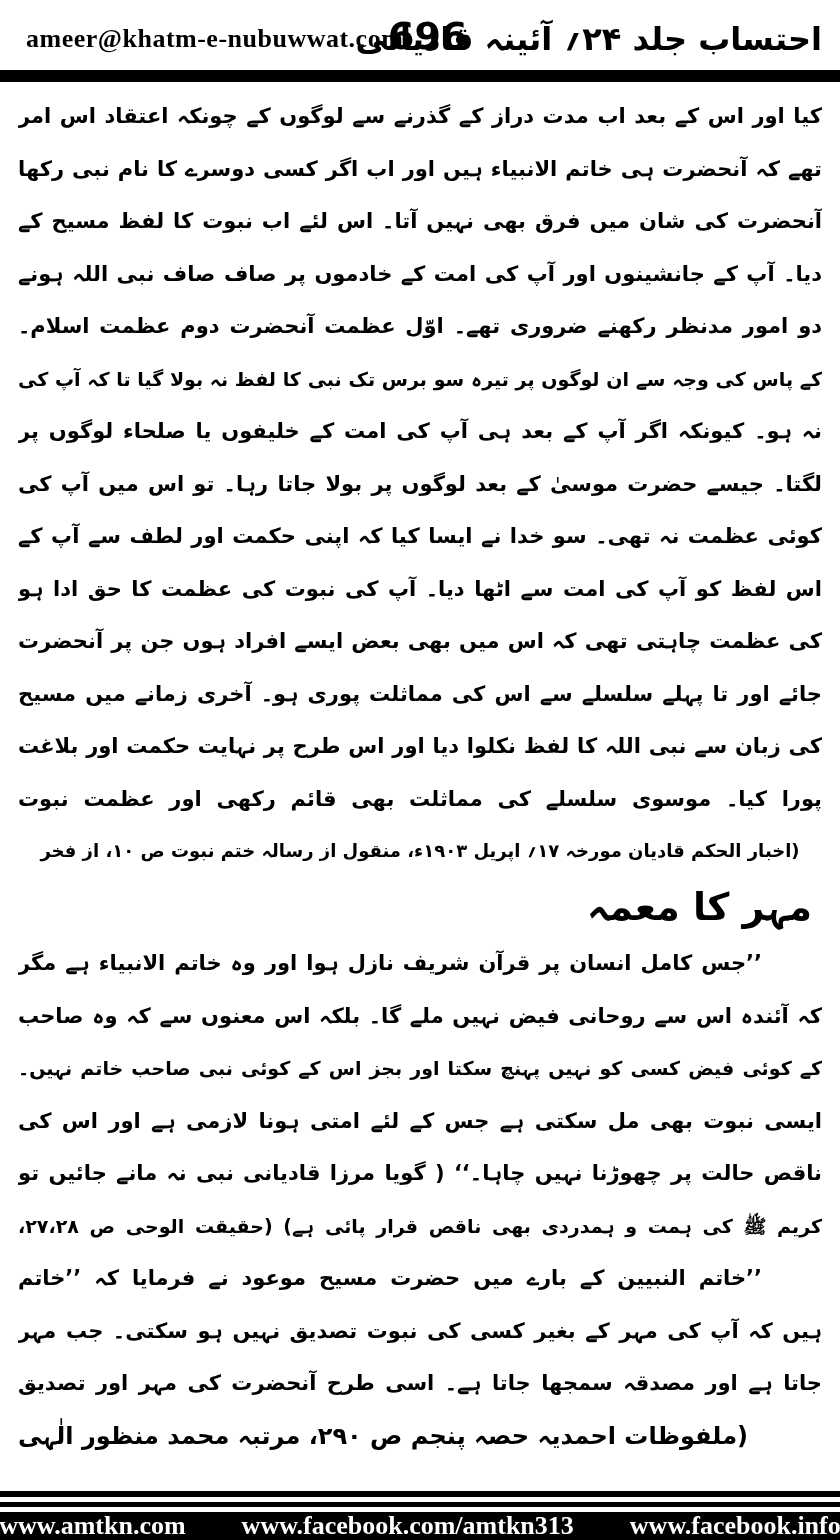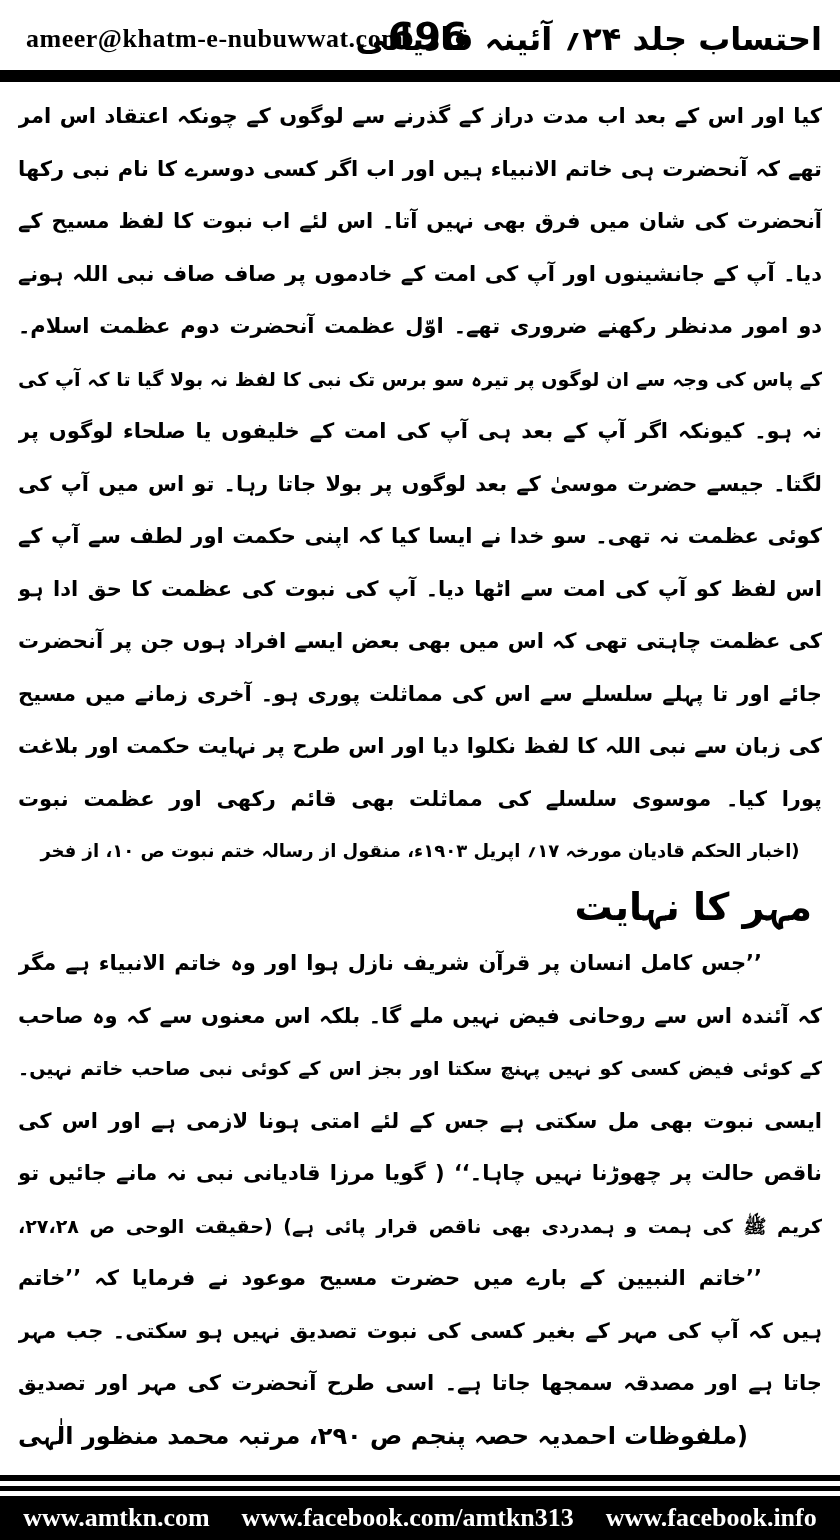--- a/index.html
+++ b/index.html
@@ -53,22 +53,22 @@
   }
   .final-row .quote-end { font-size: 21px; }
   .final-row .citation-inline { font-size: 24px; }
 
   
   .page-footer { position: absolute; bottom: 0; left: 0; width: 840px; }
   .rule-thin-1 { height: 6px; background: #000; }
   .rule-gap { height: 5px; background: #fff; }
   .rule-thin-2 { height: 5px; background: #000; }
   .footer-bar {
-    height: 44px; background: #000;
-    display: flex; justify-content: center; align-items: center; gap: 32px;
+    height: 28px; background: #000;
+    display: flex; justify-content: center; align-items: center; gap: 56px;
   }
   .footer-bar span {
     color: #ffffff; font-family: "Liberation Serif", serif;
     font-weight: bold; font-size: 26px; white-space: nowrap;
   }
 </style>
 </head>
 <body>
 
 <div class="page-header">
@@ -90,21 +90,21 @@
   <div class="line">لگتا۔ جیسے حضرت موسیٰ کے بعد لوگوں پر بولا جاتا رہا۔ تو اس میں آپ کی ختم نبوت کی توہین تھی اور</div>
   <div class="line">کوئی عظمت نہ تھی۔ سو خدا نے ایسا کیا کہ اپنی حکمت اور لطف سے آپ کے بعد تیرہ سو برس تک</div>
   <div class="line">اس لفظ کو آپ کی امت سے اٹھا دیا۔ آپ کی نبوت کی عظمت کا حق ادا ہو جائے اور پھر چونکہ اسلام</div>
   <div class="line">کی عظمت چاہتی تھی کہ اس میں بھی بعض ایسے افراد ہوں جن پر آنحضرت کے بعد لفظ نبی اللہ بولا</div>
   <div class="line">جائے اور تا پہلے سلسلے سے اس کی مماثلت پوری ہو۔ آخری زمانے میں مسیح موعود کے واسطے آپ</div>
   <div class="line">کی زبان سے نبی اللہ کا لفظ نکلوا دیا اور اس طرح پر نہایت حکمت اور بلاغت سے دو متضاد باتوں کو</div>
   <div class="line endline">پورا کیا۔ موسوی سلسلے کی مماثلت بھی قائم رکھی اور عظمت نبوت آنحضرت بھی قائم رکھی۔‘‘</div>
 
   <div class="citation-line">(اخبار الحکم قادیان مورخہ ۱۷؍ اپریل ۱۹۰۳ء، منقول از رسالہ ختم نبوت ص ۱۰، از فخر الدین ملتانی)</div>
 
-  <div class="section-heading">مہر کا نہایت</div>
+  <div class="section-heading">مہر کا معمہ</div>
 
   <div class="line indent">’’جس کامل انسان پر قرآن شریف نازل ہوا اور وہ خاتم الانبیاء ہے مگر ان معنوں سے نہیں</div>
   <div class="line">کہ آئندہ اس سے روحانی فیض نہیں ملے گا۔ بلکہ اس معنوں سے کہ وہ صاحب خاتم ہے۔ بجز اس کی مہر</div>
   <div class="line dense">کے کوئی فیض کسی کو نہیں پہنچ سکتا اور بجز اس کے کوئی نبی صاحب خاتم نہیں۔ ایک وہی ہے جس کی مہر سے</div>
   <div class="line">ایسی نبوت بھی مل سکتی ہے جس کے لئے امتی ہونا لازمی ہے اور اس کی ہمت اور ہمدردی نے امت کو</div>
   <div class="line">ناقص حالت پر چھوڑنا نہیں چاہا۔‘‘ ( گویا مرزا قادیانی نبی نہ مانے جائیں تو امت محمدیہ ناقص اور نبی</div>
   <div class="line dense">کریم ﷺ کی ہمت و ہمدردی بھی ناقص قرار پائی ہے)   (حقیقت الوحی ص ۲۷،۲۸، خزائن ج ۲۲ ص ۲۹،۳۰)</div>
   <div class="line indent">’’خاتم النبیین کے بارے میں حضرت مسیح موعود نے فرمایا کہ ’’خاتم النبیین‘‘ کے معنی یہ</div>
   <div class="line">ہیں کہ آپ کی مہر کے بغیر کسی کی نبوت تصدیق نہیں ہو سکتی۔ جب مہر لگ جاتی ہے تو وہ کاغذ سند ہو</div>
   <div class="line">جاتا ہے اور مصدقہ سمجھا جاتا ہے۔ اسی طرح آنحضرت کی مہر اور تصدیق جس نبوت پر نہ ہو وہ صحیح</div>

